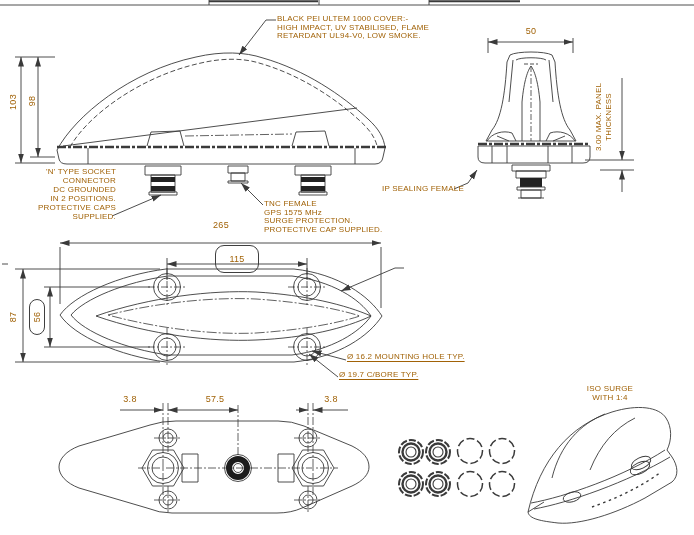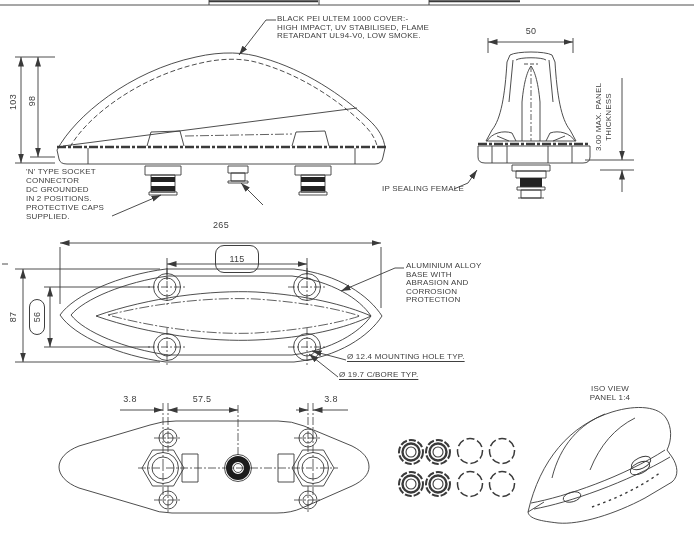--- a/index.html
+++ b/index.html
@@ -1,24 +1,24 @@
 <!DOCTYPE html>
 <html><head>
 <meta charset="utf-8">
 <style>
   *{margin:0;padding:0;box-sizing:border-box}
   html,body{background:#ffffff}
   .stage{position:relative;width:694px;height:535px;background:#ffffff;overflow:hidden;
-         font-family:"Liberation Sans",sans-serif;color:#404040}
+         font-family:"Liberation Sans",sans-serif;color:#a16207}
   .stage svg{position:absolute;left:0;top:0}
   .lbl{position:absolute;font-size:8px;line-height:8.6px;letter-spacing:.2px;white-space:pre-line}
   .note6{line-height:9px}
   .dim{font-size:9px;line-height:10px;letter-spacing:.3px}
   .ctr{text-align:center}
-  .rt{}
+  .rt{text-align:right}
   .rot{transform:rotate(-90deg);transform-origin:50% 50%}
   .balloon{border:1px solid #3f3f3f;border-radius:9px;display:flex;align-items:center;justify-content:center}
   .ul{text-decoration:underline;text-underline-offset:2px}
 </style>
 </head>
 <body>
 
 <div class="stage">
 
   <svg width="694" height="535" viewBox="0 0 694 535" fill="none" stroke="#3a3a3a" stroke-width="0.9" stroke-linejoin="round">
@@ -238,47 +238,46 @@
   <div class="lbl dim rot ctr" style="left:2px;top:97px;width:22px">103</div>
   <div class="lbl dim rot ctr" style="left:21px;top:96px;width:22px">98</div>
 
   <div class="lbl note6 rt" style="left:26px;top:167px;width:90px">'N' TYPE SOCKET
 CONNECTOR
 DC GROUNDED
 IN 2 POSITIONS.
 PROTECTIVE CAPS
 SUPPLIED.</div>
 
+  <div class="lbl" style="left:264px;top:200px;width:140px">TNC FEMALE
+GPS 1575 MHz
+SURGE PROTECTION.
+PROTECTIVE CAP SUPPLIED.</div>
 
   <div class="lbl dim ctr" style="left:517px;top:26px;width:28px">50</div>
 
   <div class="lbl rot ctr" style="left:561px;top:107px;width:86px;height:20px;line-height:10px">3.00 MAX. PANEL
 THICKNESS</div>
 
   <div class="lbl" style="left:382px;top:185px;width:90px">IP SEALING FEMALE</div>
 
   <div class="lbl dim ctr" style="left:203px;top:220px;width:36px">265</div>
 
   <div class="lbl dim balloon" style="left:215px;top:245px;width:44px;height:28px">115</div>
 
   <div class="lbl dim rot ctr" style="left:2px;top:312px;width:22px">87</div>
 
   <div class="lbl dim balloon rot" style="left:19px;top:309px;width:36px;height:16px">56</div>
 
-  <div class="lbl" style="left:406px;top:262px;width:110px">ALUMINIUM ALLOY
-BASE WITH
-ABRASION AND
-CORROSION
-PROTECTION</div>
-
-  <div class="lbl ul" style="left:347px;top:353px;width:170px">Ø 12.4 MOUNTING HOLE TYP.</div>
+
+  <div class="lbl ul" style="left:347px;top:353px;width:170px">Ø 16.2 MOUNTING HOLE TYP.</div>
 
   <div class="lbl ul" style="left:339px;top:371px;width:130px">Ø 19.7 C/BORE TYP.</div>
 
   <div class="lbl dim ctr" style="left:118px;top:394px;width:24px">3.8</div>
-  <div class="lbl dim ctr" style="left:188px;top:394px;width:28px">57.5</div>
+  <div class="lbl dim ctr" style="left:201px;top:394px;width:28px">57.5</div>
   <div class="lbl dim ctr" style="left:319px;top:394px;width:24px">3.8</div>
 
 
-  <div class="lbl ctr" style="left:580px;top:385px;width:60px">ISO VIEW</div>
-  <div class="lbl ctr" style="left:580px;top:394px;width:60px">PANEL 1:4</div>
+  <div class="lbl ctr" style="left:580px;top:385px;width:60px">ISO SURGE</div>
+  <div class="lbl ctr" style="left:580px;top:394px;width:60px">WITH 1:4</div>
 
 </div>
 
 </body></html>

